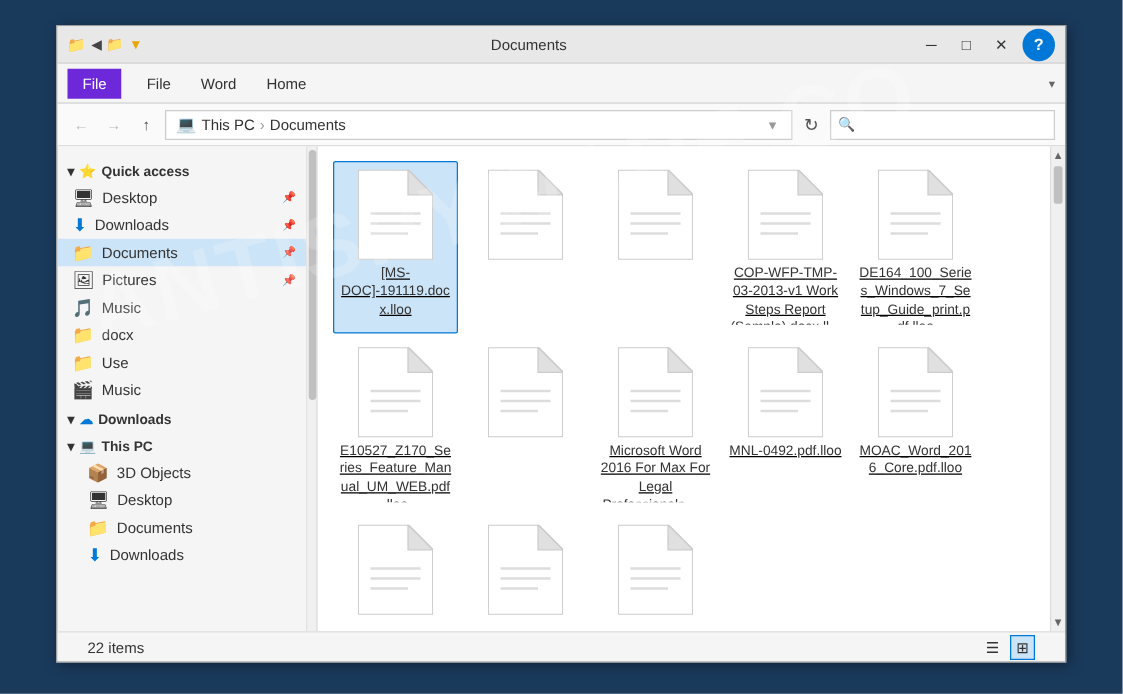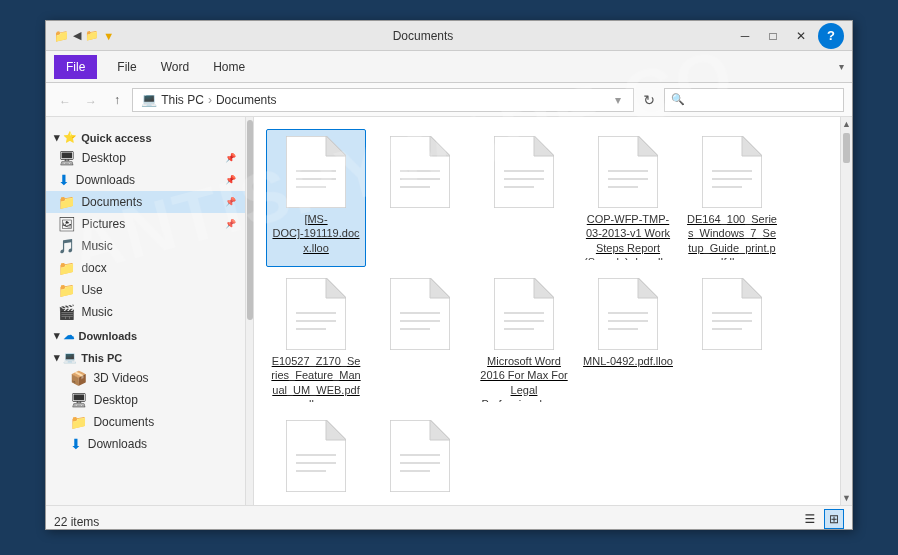--- a/index.html
+++ b/index.html
@@ -240,22 +240,22 @@
       max-height: 48px;
       overflow: hidden;
     }
 
     
     .status-bar {
       height: 24px;
       background: #f5f5f5;
       border-top: 1px solid #ddd;
       display: flex;
-      align-items: flex-end;
-      padding: 0 8px;
+      align-items: center;
+      padding: 0 24px;
       font-size: 12px;
       color: #333;
       flex-shrink: 0;
     }
     .status-right {
       margin-left: auto;
       display: flex;
       gap: 4px;
     }
     .view-btn {
@@ -380,21 +380,21 @@
         <span style="color:#0078d7;">☁</span>
         <span>Downloads</span>
       </div>
       <div class="sidebar-section-header">
         <span>▾</span>
         <span>💻</span>
         <span>This PC</span>
       </div>
       <div class="sidebar-item" style="padding-left:24px;">
         <span class="icon">📦</span>
-        <span>3D Videos</span>
+        <span>3D Objects</span>
       </div>
       <div class="sidebar-item" style="padding-left:24px;">
         <span class="icon">🖥</span>
         <span>Desktop</span>
       </div>
       <div class="sidebar-item" style="padding-left:24px;">
         <span class="icon">📁</span>
         <span>Documents</span>
       </div>
       <div class="sidebar-item" style="padding-left:24px;">
@@ -507,20 +507,32 @@
               <div class="file-icon">
     <svg viewBox="0 0 60 72" xmlns="http://www.w3.org/2000/svg">
       <polygon points="0,0 40,0 60,20 60,72 0,72" fill="white" stroke="#ccc" stroke-width="1.5"></polygon>
       <polygon points="40,0 40,20 60,20" fill="#e0e0e0" stroke="#ccc" stroke-width="1"></polygon>
       <line x1="10" y1="35" x2="50" y2="35" stroke="#ddd" stroke-width="2"></line>
       <line x1="10" y1="43" x2="50" y2="43" stroke="#ddd" stroke-width="2"></line>
       <line x1="10" y1="51" x2="40" y2="51" stroke="#ddd" stroke-width="2"></line>
     </svg>
   </div>
               <div class="file-name">MNL-0492.pdf.lloo</div>
+            </div>
+            <div class="file-item">
+              <div class="file-icon">
+    <svg viewBox="0 0 60 72" xmlns="http://www.w3.org/2000/svg">
+      <polygon points="0,0 40,0 60,20 60,72 0,72" fill="white" stroke="#ccc" stroke-width="1.5"></polygon>
+      <polygon points="40,0 40,20 60,20" fill="#e0e0e0" stroke="#ccc" stroke-width="1"></polygon>
+      <line x1="10" y1="35" x2="50" y2="35" stroke="#ddd" stroke-width="2"></line>
+      <line x1="10" y1="43" x2="50" y2="43" stroke="#ddd" stroke-width="2"></line>
+      <line x1="10" y1="51" x2="40" y2="51" stroke="#ddd" stroke-width="2"></line>
+    </svg>
+  </div>
+              <div class="file-name">MOAC_Word_2016_Core.pdf.lloo</div>
             </div>
             <div class="file-item">
               <div class="file-icon">
     <svg viewBox="0 0 60 72" xmlns="http://www.w3.org/2000/svg">
       <polygon points="0,0 40,0 60,20 60,72 0,72" fill="white" stroke="#ccc" stroke-width="1.5"></polygon>
       <polygon points="40,0 40,20 60,20" fill="#e0e0e0" stroke="#ccc" stroke-width="1"></polygon>
       <line x1="10" y1="35" x2="50" y2="35" stroke="#ddd" stroke-width="2"></line>
       <line x1="10" y1="43" x2="50" y2="43" stroke="#ddd" stroke-width="2"></line>
       <line x1="10" y1="51" x2="40" y2="51" stroke="#ddd" stroke-width="2"></line>
     </svg>

